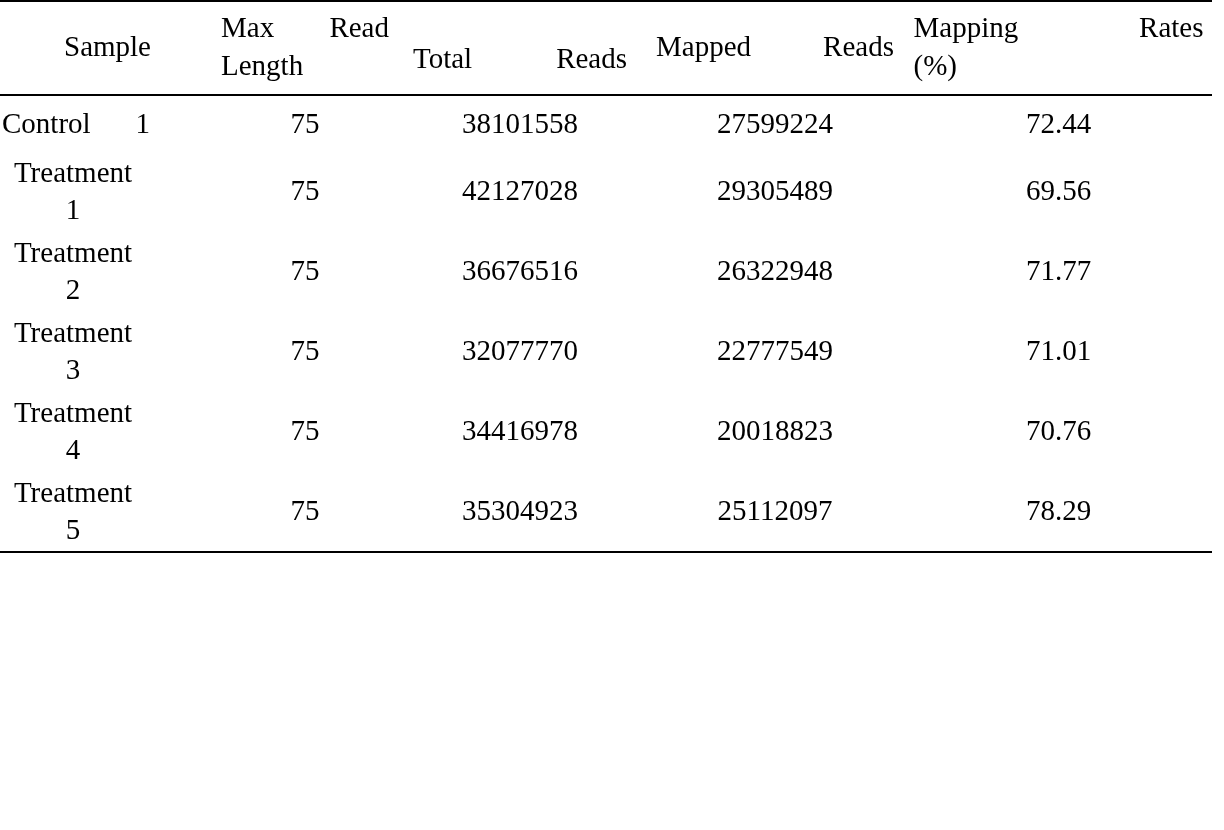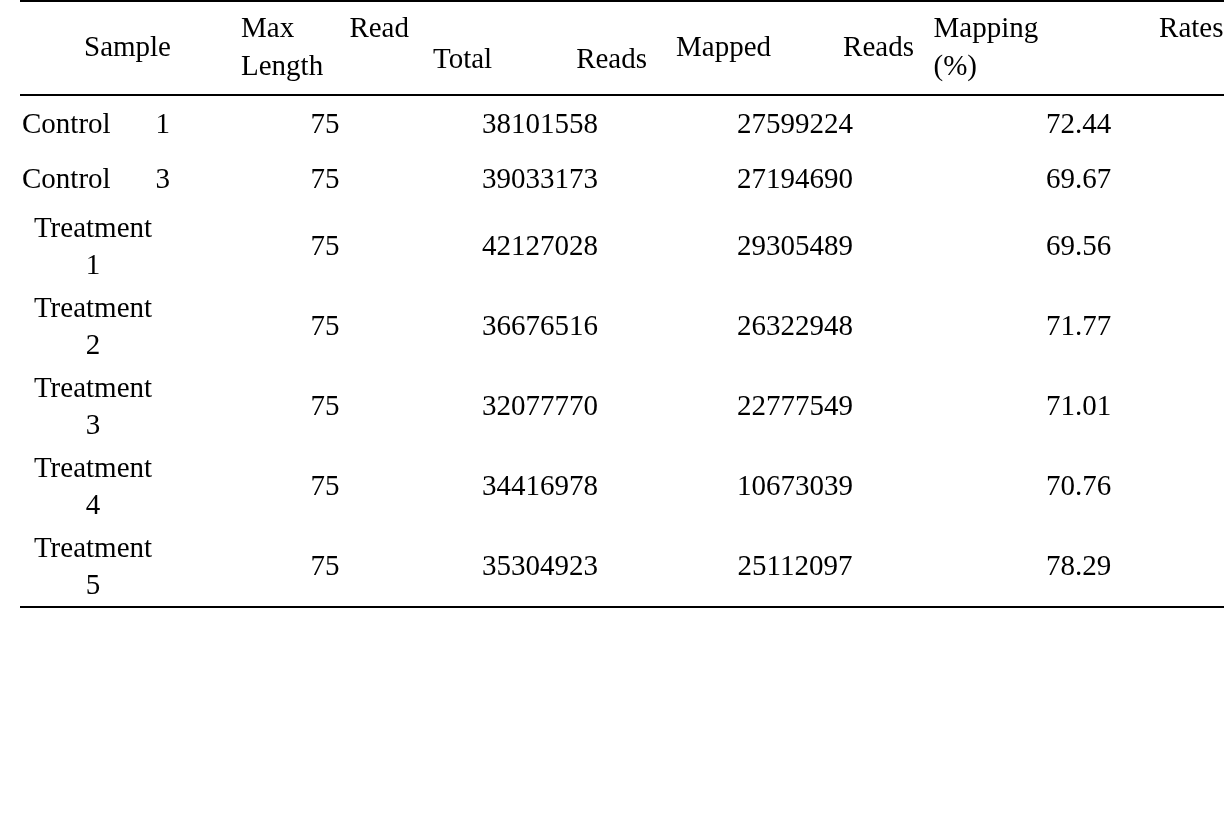--- a/index.html
+++ b/index.html
@@ -13,21 +13,21 @@
     font-family: "Liberation Serif", "DejaVu Serif", serif;
     color: #000000;
     overflow: hidden;
   }
 
   .table-wrap {
     position: relative;
     width: 1224px;
     height: 830px;
     box-sizing: border-box;
-    padding: 0 20px;
+    padding: 0 0;
   }
 
   table.stats-table {
     width: 1212px;
     border-collapse: collapse;
     table-layout: fixed;
     font-size: 29px;
   }
 
   
@@ -134,29 +134,20 @@
     <tbody id="table-body">
         <tr class="row-short">
           <td class="bcell c-label">
             <span class="ltext">Control 1</span>
           </td>
           <td class="bcell c-num">75</td>
           <td class="bcell c-num">38101558</td>
           <td class="bcell c-num">27599224</td>
           <td class="bcell c-num">72.44</td>
         </tr>
-        <tr class="row-short">
-          <td class="bcell c-label">
-            <span class="ltext">Control 3</span>
-          </td>
-          <td class="bcell c-num">75</td>
-          <td class="bcell c-num">39033173</td>
-          <td class="bcell c-num">27194690</td>
-          <td class="bcell c-num">69.67</td>
-        </tr>
         <tr class="row-tall">
           <td class="bcell c-label wrapped">
             <span class="ltext">
               <span class="w1">Treatment</span>
               <span class="w2">1</span>
             </span>
           </td>
           <td class="bcell c-num">75</td>
           <td class="bcell c-num">42127028</td>
           <td class="bcell c-num">29305489</td>
@@ -188,21 +179,21 @@
         </tr>
         <tr class="row-tall">
           <td class="bcell c-label wrapped">
             <span class="ltext">
               <span class="w1">Treatment</span>
               <span class="w2">4</span>
             </span>
           </td>
           <td class="bcell c-num">75</td>
           <td class="bcell c-num">34416978</td>
-          <td class="bcell c-num">10673039</td>
+          <td class="bcell c-num">20018823</td>
           <td class="bcell c-num">70.76</td>
         </tr>
         <tr class="row-tall">
           <td class="bcell c-label wrapped">
             <span class="ltext">
               <span class="w1">Treatment</span>
               <span class="w2">5</span>
             </span>
           </td>
           <td class="bcell c-num">75</td>

